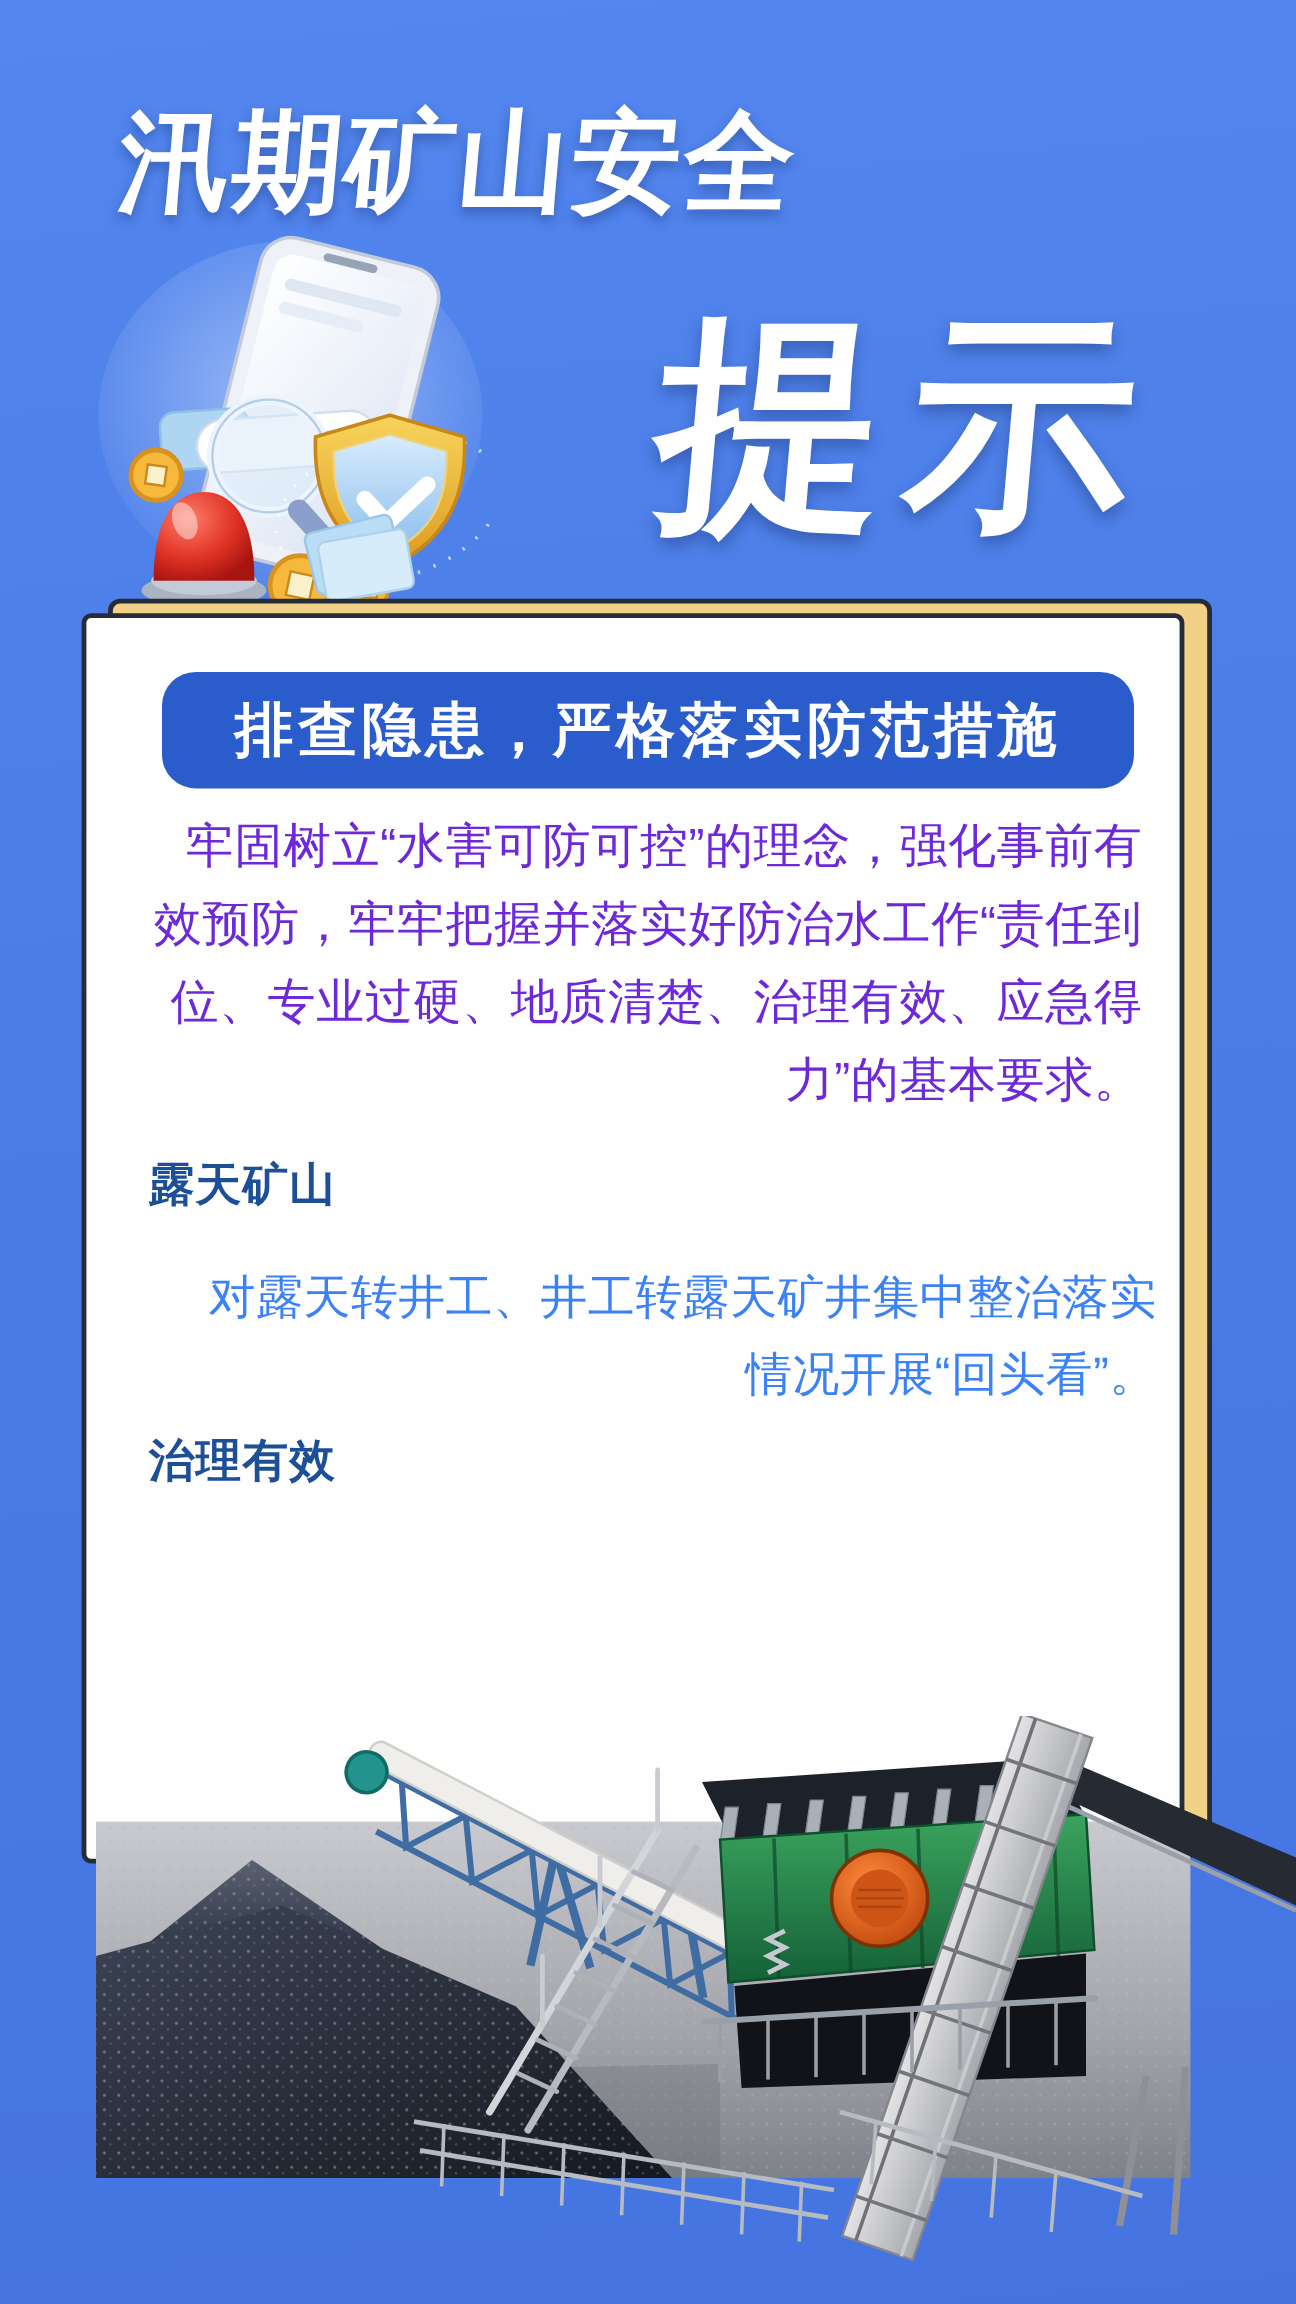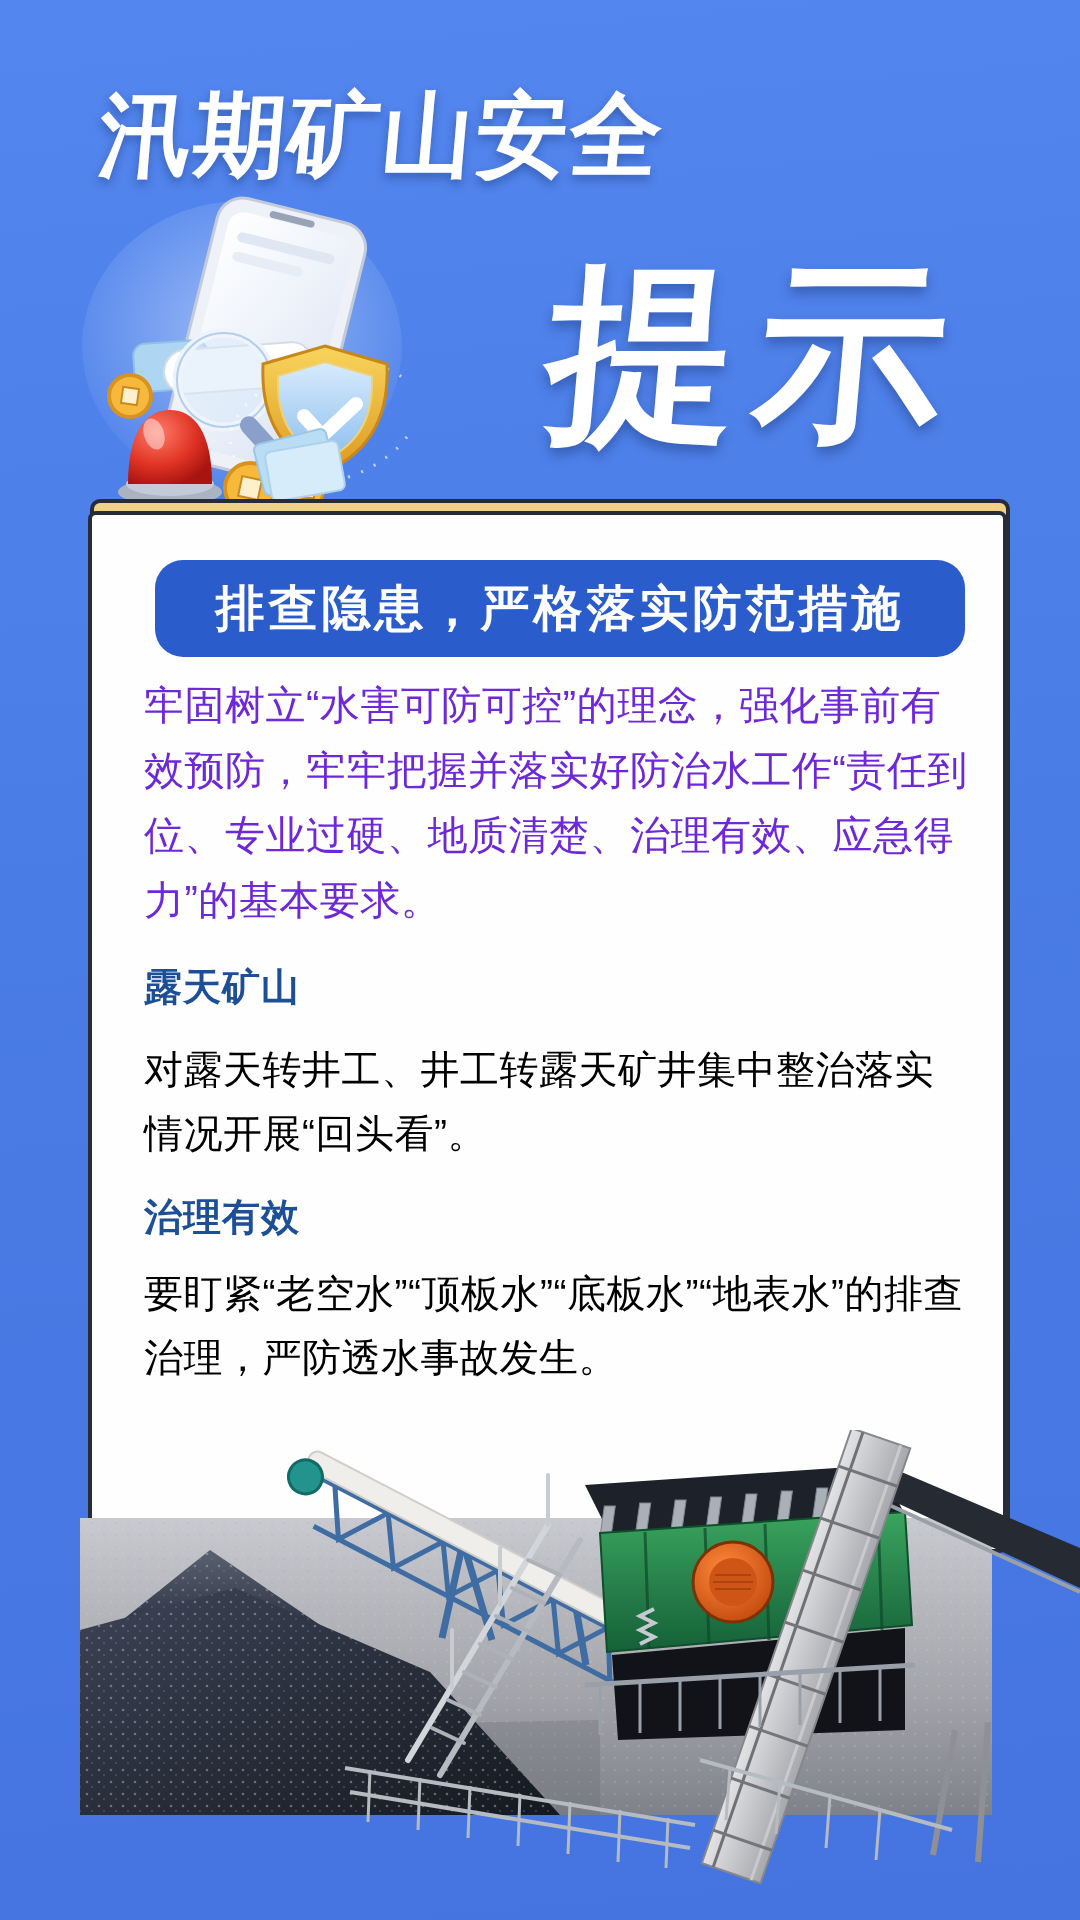--- a/index.html
+++ b/index.html
@@ -10,32 +10,32 @@
   .title-top{position:absolute;left:100px;top:74px;font-size:92px;font-weight:900;color:#ffffff;
              transform:skewX(-5deg);letter-spacing:2px;white-space:nowrap;
              text-shadow:0 5px 10px rgba(15,35,90,.35);}
   .title-main{position:absolute;left:548px;top:228px;font-size:190px;font-weight:900;color:#ffffff;
               transform:skewX(-5deg);letter-spacing:18px;white-space:nowrap;
               text-shadow:0 7px 12px rgba(15,35,90,.35);}
   .hero{position:absolute;left:72px;top:196px;width:336px;height:320px;}
   
   .card-back{position:absolute;left:90px;top:499px;width:912px;height:1041px;background:#f1d186;
              border:4px solid #262c38;border-radius:10px;}
-  .card{position:absolute;left:88px;top:511px;width:911px;height:1034px;background:#fefefe;
-        border:4px solid #262c38;border-radius:8px;}
+  .card{position:absolute;left:68px;top:511px;width:911px;height:1034px;background:#fefefe;
+        border:4px solid #262c38;border-radius:8px;text-align:right;}
   .banner{position:absolute;left:63px;top:45px;width:810px;height:97px;background:#2a5ccb;
           border-radius:28px;display:flex;align-items:center;justify-content:center;
           color:#ffffff;font-size:49px;font-weight:900;letter-spacing:4px;white-space:nowrap;}
   .intro{position:absolute;left:52px;top:158px;width:828px;margin:0;
          font-size:40px;line-height:65px;color:#6d28d9;font-weight:500;letter-spacing:0.5px;}
   .sec-h{position:absolute;left:52px;margin:0;color:#1d4f96;font-size:38px;font-weight:800;letter-spacing:1px;}
   .h-open{top:447px;}
   .h-under{top:677px;}
-  .sec-p{position:absolute;left:52px;margin:0;width:828px;
-         font-size:39px;line-height:64px;color:#000000;font-weight:500;letter-spacing:0.5px;}
+  .sec-p{position:absolute;left:52px;margin:12px;width:828px;
+         font-size:39px;line-height:64px;color:#3b82f6;font-weight:500;letter-spacing:0.5px;}
   .p-open{top:523px;}
   .p-under{top:747px;}
   
   .photo{position:absolute;left:0;top:1430px;width:1080px;height:470px;}
 </style>
 </head>
 <body>
 
 <div class="poster">
 
@@ -120,21 +120,20 @@
   <div class="title-main">提示</div>
 
   <div class="card-back"></div>
 
   <div class="card">
     <div class="banner">排查隐患，严格落实防范措施</div>
     <p class="intro">牢固树立“水害可防可控”的理念，强化事前有效预防，牢牢把握并落实好防治水工作“责任到位、专业过硬、地质清楚、治理有效、应急得力”的基本要求。</p>
     <h2 class="sec-h h-open">露天矿山</h2>
     <p class="sec-p p-open">对露天转井工、井工转露天矿井集中整治落实情况开展“回头看”。</p>
     <h2 class="sec-h h-under">治理有效</h2>
-    <p class="sec-p p-under">要盯紧“老空水”“顶板水”“底板水”“地表水”的排查治理，严防透水事故发生。</p>
   </div>
 
   <svg class="photo" viewBox="0 0 1080 470">
     <defs>
       <linearGradient id="gGround" x1="0" y1="0" x2="0" y2="1">
         <stop offset="0%" stop-color="#c9cacf"></stop>
           <stop offset="60%" stop-color="#a3a4aa"></stop>
           <stop offset="100%" stop-color="#7f8189"></stop>
       </linearGradient>
       <linearGradient id="gCoalA" x1="0" y1="0" x2="0" y2="1">

